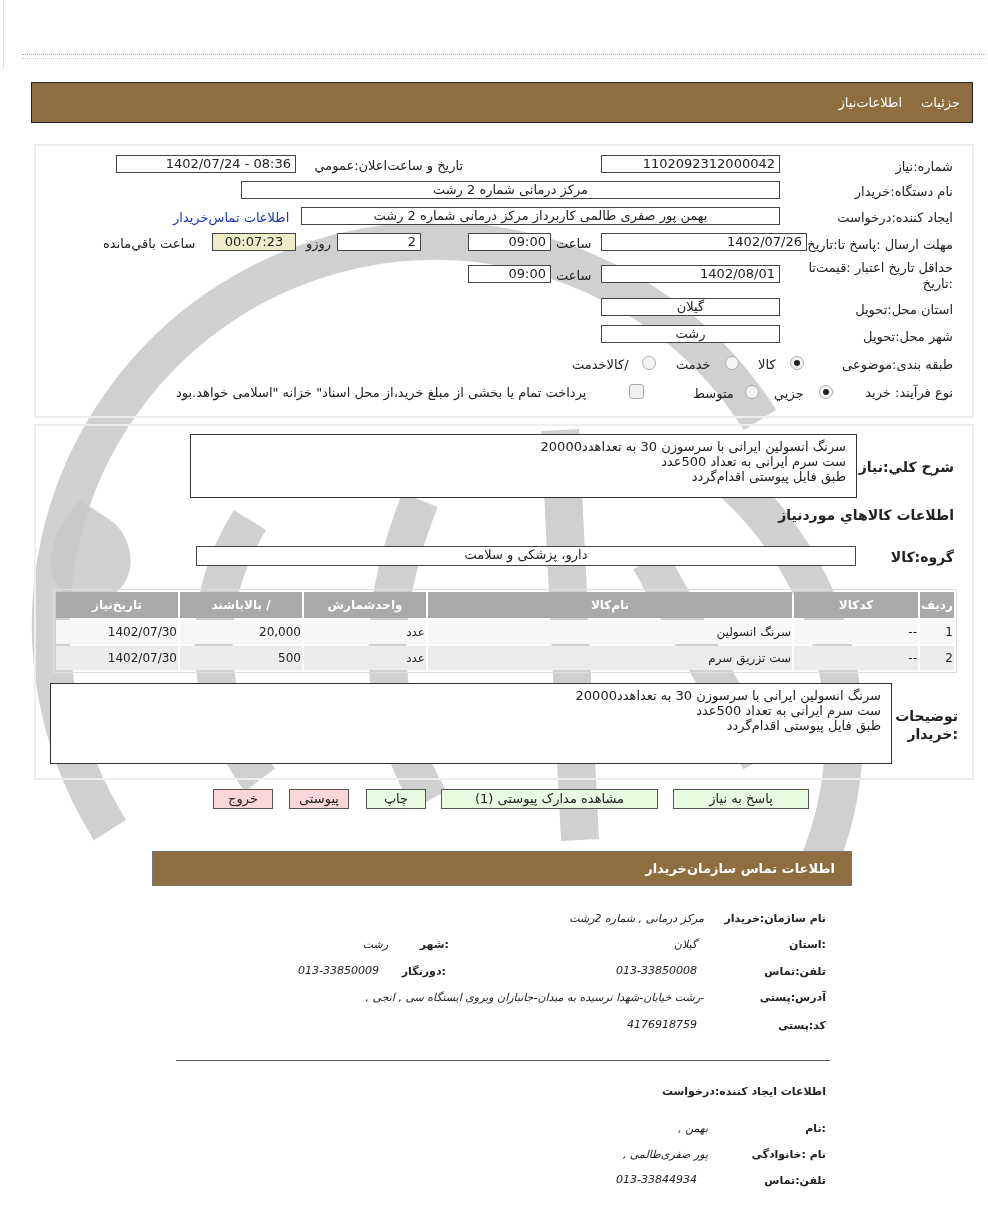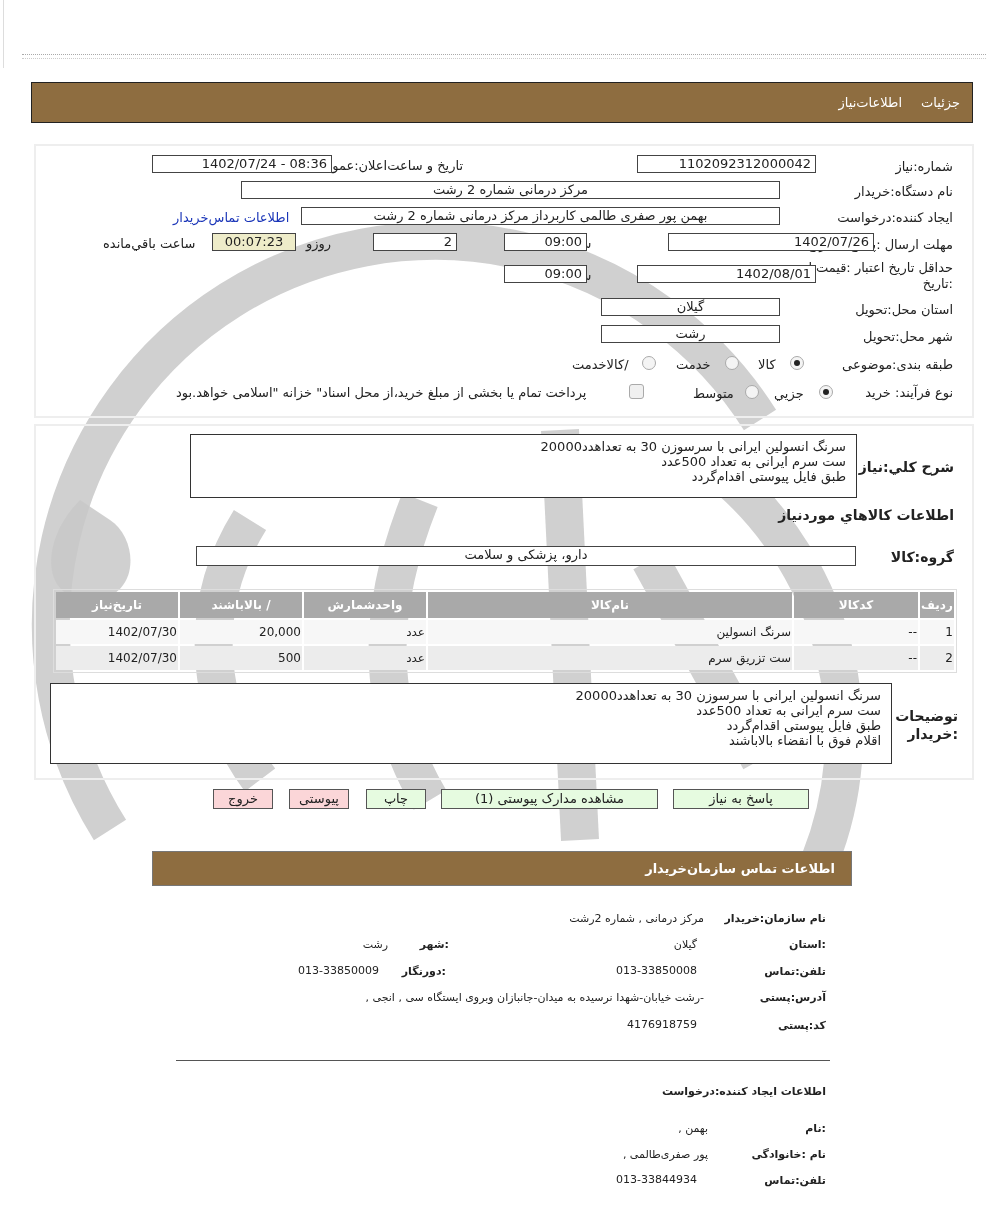--- a/index.html
+++ b/index.html
@@ -12,21 +12,21 @@
   .hdr { position:absolute; left:31px; top:82px; width:942px; height:41px;
          background:#8e6d40; border:1px solid #222; color:#fff;
          direction:rtl; box-sizing:border-box; }
   .hdr span { position:absolute; top:12px; font-size:13px; }
   .panel { position:absolute; border:2px solid #eee; background:transparent; }
   .lbl { position:absolute; font-size:13px; color:#222; white-space:nowrap; direction:rtl; text-align:right; }
   .box { position:absolute; border:1px solid #444; background:#fff; height:18px;
          box-sizing:border-box; font-size:13px; line-height:16px; padding:0 4px;
          white-space:nowrap; overflow:hidden; }
   .box.rtl { text-align:center; direction:rtl; }
-  .box.ltr { text-align:right; direction:ltr;margin-left:36px; }
+  .box.ltr { text-align:right; direction:ltr; }
   .timer { background:#eeecc9; text-align:center; }
   .radio { position:absolute; width:12px; height:12px; border:1px solid #aaa; border-radius:50%; background:#f4f4f4; }
   .radio.on::after { content:""; position:absolute; left:3px; top:3px; width:6px; height:6px; border-radius:50%; background:#222; }
   .chk { position:absolute; width:13px; height:13px; border:1px solid #aaa; border-radius:3px; background:#f0f0f0; }
   .link { color:#1a35b8; }
   .bold { font-weight:bold; }
   .desc { position:absolute; border:1px solid #333; background:#fff; box-sizing:border-box;
           direction:rtl; text-align:right; padding:4px 10px; font-size:13px; line-height:15px; }
   table.items { position:absolute; left:53px; top:589px; width:904px; border-collapse:separate; border-spacing:2px;
                 border:1px solid #ddd; direction:rtl; font-size:12px; }
@@ -34,21 +34,21 @@
   table.items td { height:22px; text-align:right; }
   table.items tr.r1 td { background:#f7f7f7; }
   table.items tr.r2 td { background:#ececec; }
   .btn { position:absolute; height:20px; box-sizing:border-box; border:1px solid #555;
          font-size:13px; text-align:center; line-height:18px; direction:rtl; }
   .btn.green { background:#e6fbe0; }
   .btn.red { background:#fbd6d8; }
   .hdr2 { position:absolute; left:152px; top:851px; width:700px; height:35px;
           background:#8e6d40; border:1px solid #777; color:#fff; direction:rtl; box-sizing:border-box; }
   .hdr2 span { position:absolute; right:16px; top:9px; font-size:13px; font-weight:bold; }
-  .s { position:absolute; font-size:11px; white-space:nowrap; direction:rtl; }
+  .s { position:absolute; font-size:11px; white-space:nowrap; direction:rtl;font-style:italic; }
   .sb { position:absolute; font-size:11px; font-weight:bold; white-space:nowrap; direction:rtl; }
   .hr { position:absolute; left:176px; top:1060px; width:654px; height:1px; background:#555; }
   .wm { position:absolute; left:0; top:0; pointer-events:none; }
 </style>
 </head>
 <body>
 
 <svg class="wm" width="988" height="1209" viewBox="0 0 988 1209">
   <g fill="none" stroke="#c8c8c8" stroke-width="38" opacity="0.85">
     <path d="M 110 830 A 380 380 0 0 1 760 420"></path>
@@ -77,21 +77,21 @@
 <div class="box ltr" style="left:116px;top:155px;width:180px">1402/07/24 - 08:36</div>
 
 <span class="lbl" style="right:35px;top:184px">نام دستگاه:خریدار</span>
 <div class="box rtl" style="left:241px;top:181px;width:539px">مرکز درمانی شماره 2 رشت</div>
 
 <span class="lbl" style="right:35px;top:210px">ایجاد کننده:درخواست</span>
 <div class="box rtl" style="left:301px;top:207px;width:479px">بهمن پور صفری طالمی کاربرداز مرکز درمانی شماره 2 رشت</div>
 <span class="lbl link" style="left:173px;top:210px">اطلاعات تماس‌خریدار</span>
 
 <span class="lbl" style="right:35px;top:237px">مهلت ارسال :پاسخ تا:تاریخ</span>
-<div class="box ltr" style="left:632px;top:233px;width:206px">1402/07/26</div>
+<div class="box ltr" style="left:601px;top:233px;width:206px">1402/07/26</div>
 <span class="lbl" style="left:556px;top:236px">ساعت</span>
 <div class="box ltr" style="left:468px;top:233px;width:83px">09:00</div>
 <div class="box ltr" style="left:337px;top:233px;width:84px">2</div>
 <span class="lbl" style="left:306px;top:236px">روزو</span>
 <div class="box timer" style="left:212px;top:233px;width:84px">00:07:23</div>
 <span class="lbl" style="left:103px;top:236px">ساعت باقي‌مانده</span>
 
 <span class="lbl" style="right:35px;top:260px;width:160px;white-space:normal;line-height:16px">حداقل تاریخ اعتبار :قیمت‌تا :تاریخ</span>
 <div class="box ltr" style="left:601px;top:265px;width:179px">1402/08/01</div>
 <span class="lbl" style="left:556px;top:268px">ساعت</span>
@@ -163,21 +163,20 @@
     </tr>
   </tbody>
 </table>
 
 <span class="lbl bold" style="right:30px;top:708px;font-size:14px">توضیحات</span>
 <span class="lbl bold" style="right:30px;top:726px;font-size:14px">:خریدار</span>
 <div class="desc" style="left:50px;top:683px;width:842px;height:81px">
   <div>سرنگ انسولین ایرانی با سرسوزن 30 به تعداهدد20000</div>
   <div>ست سرم ایرانی به تعداد 500عدد</div>
   <div>طبق فایل پیوستی اقدام‌گردد</div>
-  <div>اقلام فوق با انقضاء بالاباشند</div>
 </div>
 
 <div class="btn green" style="left:673px;top:789px;width:136px">پاسخ به نیاز</div>
 <div class="btn green" style="left:441px;top:789px;width:217px">مشاهده مدارک پیوستی (1)</div>
 <div class="btn green" style="left:366px;top:789px;width:60px">چاپ</div>
 <div class="btn red" style="left:289px;top:789px;width:60px">پیوستی</div>
 <div class="btn red" style="left:213px;top:789px;width:60px">خروج</div>
 
 <div class="hdr2">
   <span>اطلاعات  تماس سازمان‌خریدار</span>

